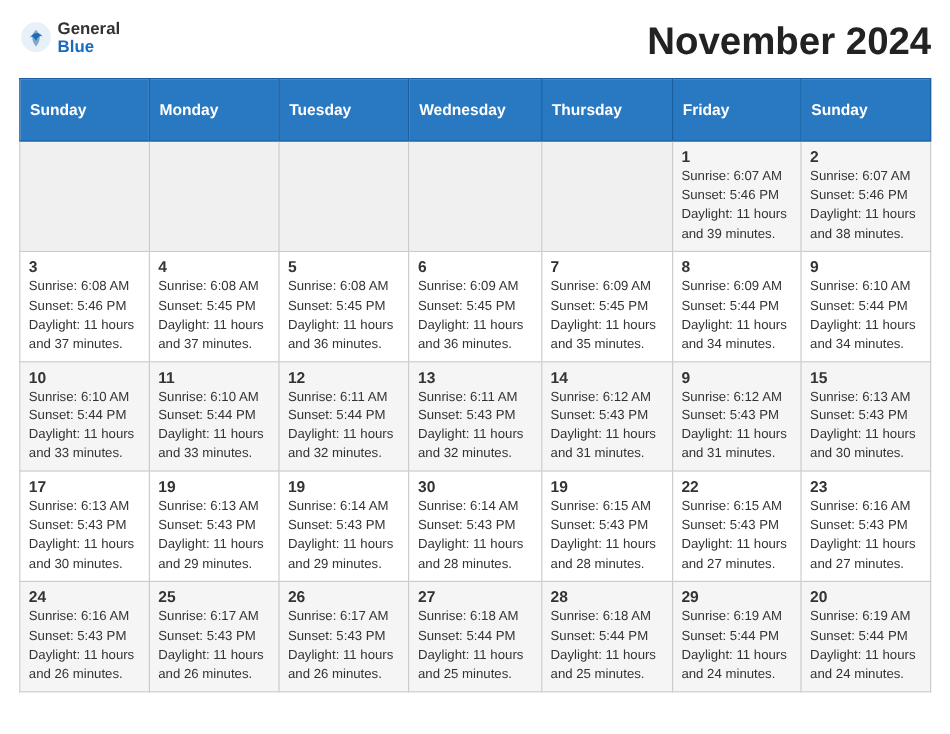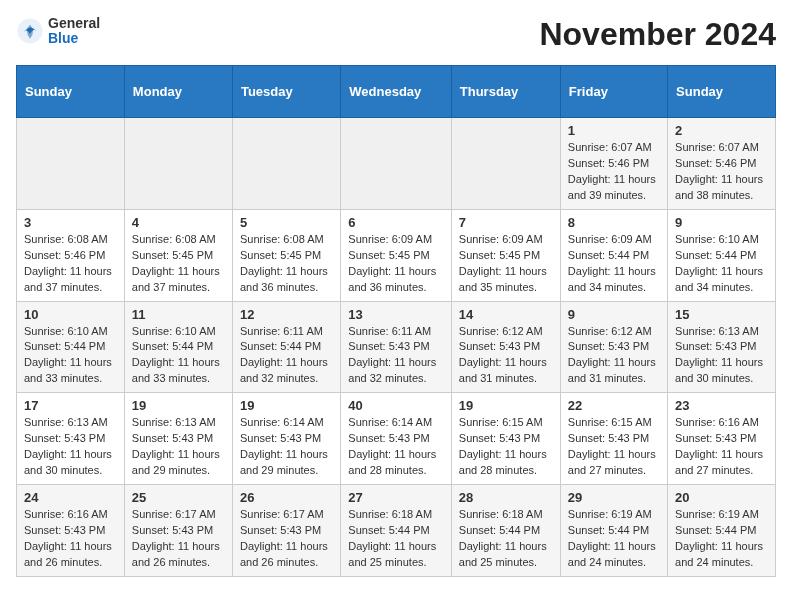--- a/index.html
+++ b/index.html
@@ -241,21 +241,21 @@
 Sunset: 5:43 PM
 Daylight: 11 hours and 29 minutes.</div>
         </td>
         <td>
           <span class="day-num">19</span>
           <div class="day-info" style="white-space: pre-line;">Sunrise: 6:14 AM
 Sunset: 5:43 PM
 Daylight: 11 hours and 29 minutes.</div>
         </td>
         <td>
-          <span class="day-num">40</span>
+          <span class="day-num">30</span>
           <div class="day-info" style="white-space: pre-line;">Sunrise: 6:14 AM
 Sunset: 5:43 PM
 Daylight: 11 hours and 28 minutes.</div>
         </td>
         <td>
           <span class="day-num">19</span>
           <div class="day-info" style="white-space: pre-line;">Sunrise: 6:15 AM
 Sunset: 5:43 PM
 Daylight: 11 hours and 28 minutes.</div>
         </td>

